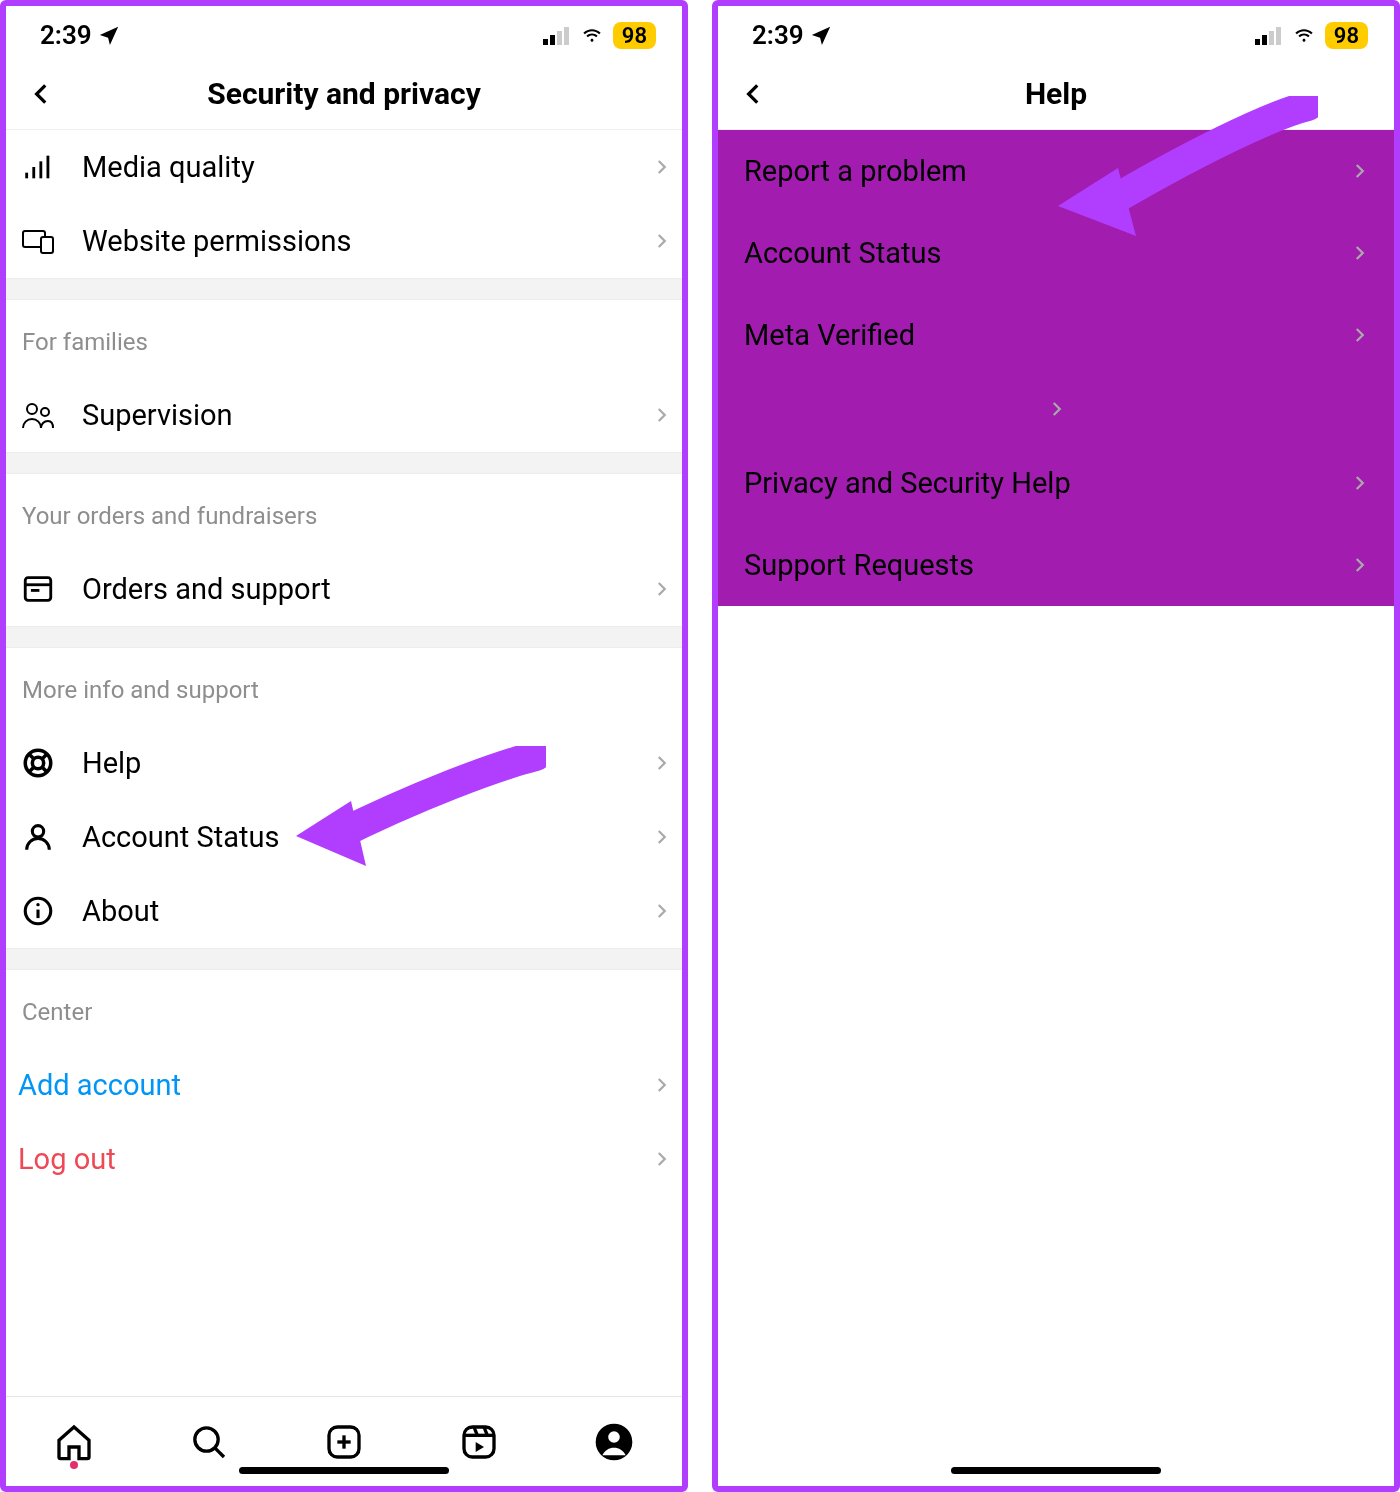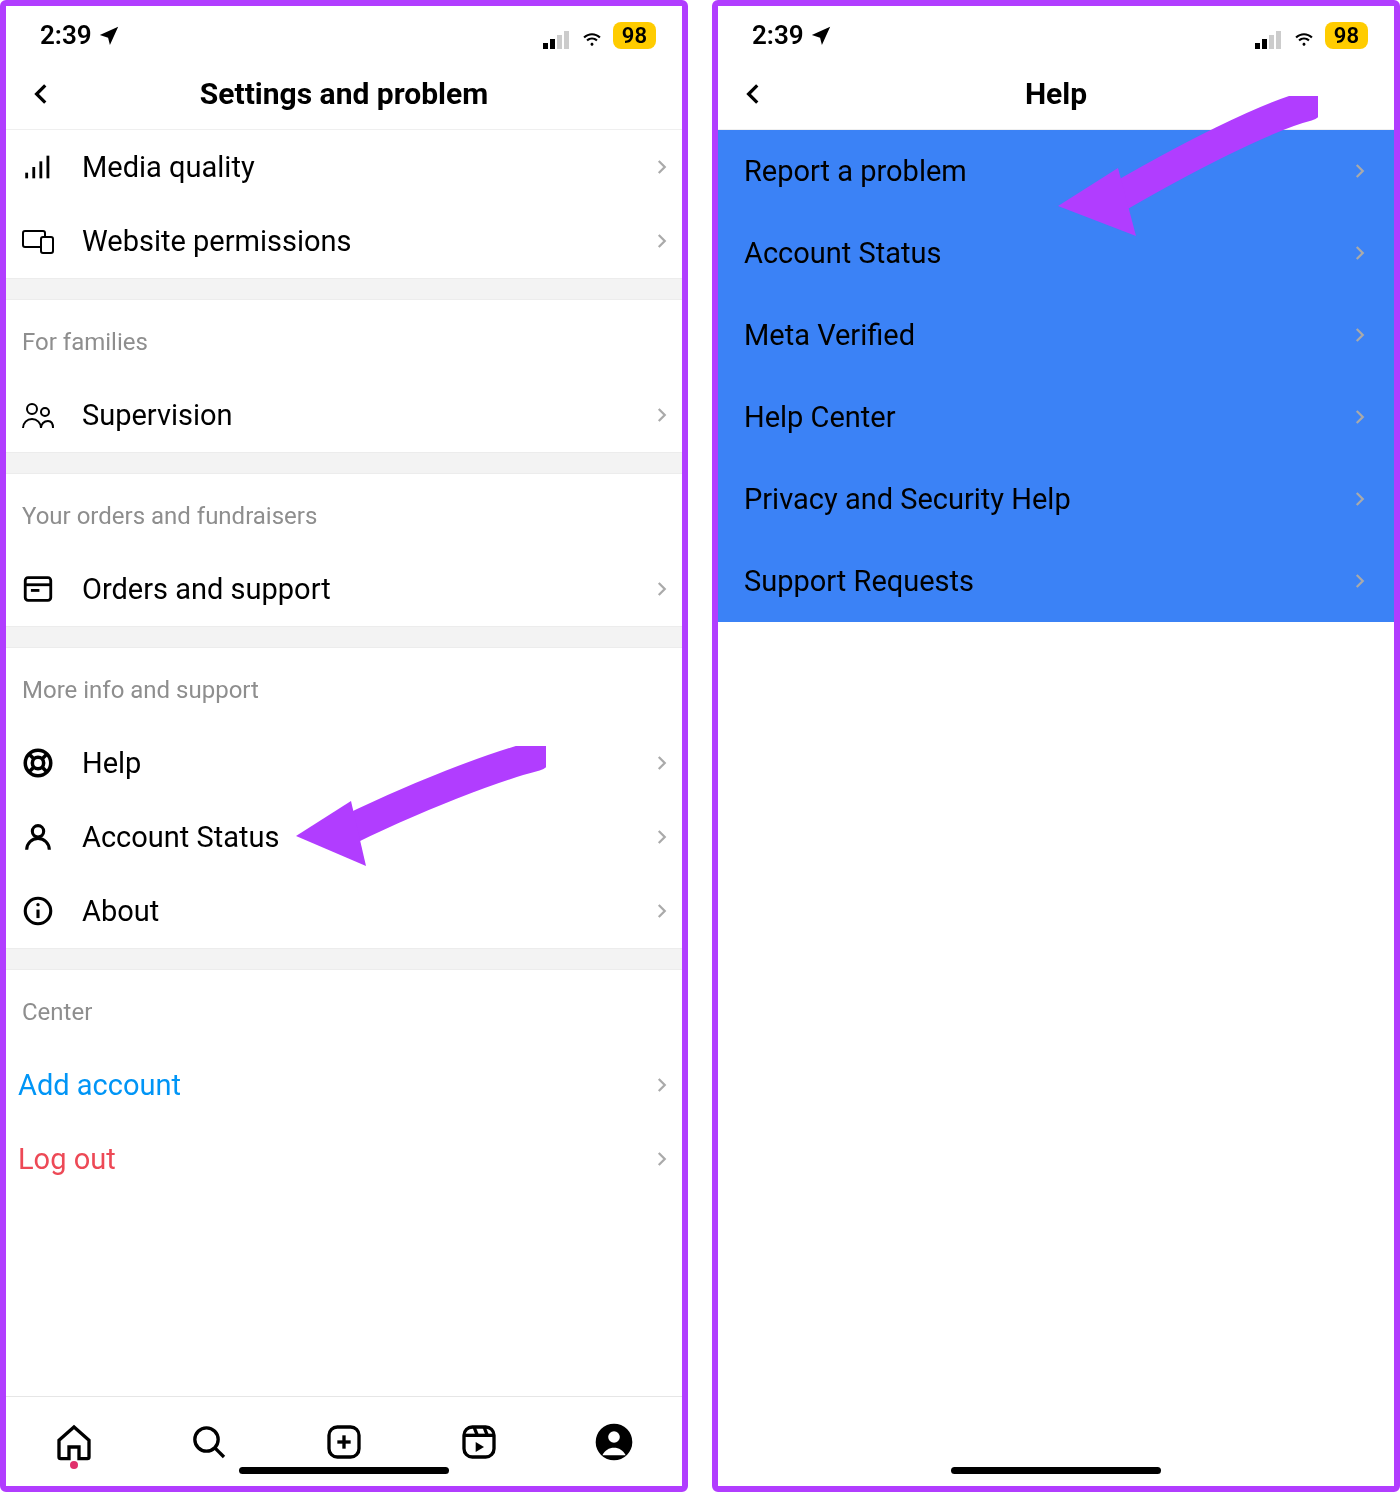--- a/index.html
+++ b/index.html
@@ -25,21 +25,21 @@
   .status-bar {
     display: flex;
     justify-content: space-between;
     align-items: center;
     padding: 14px 26px 8px 34px;
     font-size: 26px;
     font-weight: 600;
     color: #000;
   }
   .status-left { display:flex; align-items:center; gap:6px; }
-  .status-right { display:flex; align-items:flex-end; gap:8px; }
+  .status-right { display:flex; align-items:center; gap:8px; }
   .battery-pill {
     background: #ffcc00;
     border-radius: 8px;
     padding: 1px 9px;
     font-size: 22px;
     font-weight: 600;
   }
   .nav-header {
     display: flex;
     align-items: center;
@@ -78,21 +78,21 @@
   }
   .row .icon-slot { width:40px; display:flex; justify-content:center; align-items:center;}
   .row .label { flex:1; font-size: 29px; color:#000; }
   .row .label.blue { color:#0095f6; }
   .row .label.red { color:#ed4956; }
   .chev { color:#aaa; }
   .help-row {
     display:flex;
     align-items:center;
     padding: 24px 26px;
-    background:#3b82f6;
+    background:#a21caf;
     justify-content:center;
   }
   .help-row .label { flex:1; font-size: 29px; color:#000; }
   .tab-bar {
     height: 90px;
     border-top: 1px solid #e6e6e6;
     display:flex;
     justify-content: space-around;
     align-items:center;
     background:#fff;
@@ -152,21 +152,21 @@
       <span class="battery-pill">98</span>
     </div>
   </div>
 
   <div class="nav-header">
     <div class="nav-back">
       <svg width="26" height="26" viewBox="0 0 24 24" fill="none" stroke="#000" stroke-width="3">
           <polyline points="15 4 7 12 15 20"></polyline>
         </svg>
     </div>
-    <div class="title">Settings and problem</div>
+    <div class="title">Security and privacy</div>
   </div>
 
   <div class="content">
 
     <div class="row">
       <span class="icon-slot">
         <svg width="34" height="34" viewBox="0 0 24 24" fill="none" stroke="#000" stroke-width="2">
             <line x1="4" y1="20" x2="4" y2="16"></line>
             <line x1="9" y1="20" x2="9" y2="12"></line>
             <line x1="14" y1="20" x2="14" y2="8"></line>
@@ -405,21 +405,20 @@
     </div>
     <div class="help-row">
       <span class="label">Meta Verified</span>
       <span class="chev">
           <svg width="18" height="18" viewBox="0 0 24 24" fill="none" stroke="#aaa" stroke-width="3">
             <polyline points="9 4 17 12 9 20"></polyline>
           </svg>
         </span>
     </div>
     <div class="help-row">
-      <span class="label">Help Center</span>
       <span class="chev">
           <svg width="18" height="18" viewBox="0 0 24 24" fill="none" stroke="#aaa" stroke-width="3">
             <polyline points="9 4 17 12 9 20"></polyline>
           </svg>
         </span>
     </div>
     <div class="help-row">
       <span class="label">Privacy and Security Help</span>
       <span class="chev">
           <svg width="18" height="18" viewBox="0 0 24 24" fill="none" stroke="#aaa" stroke-width="3">

